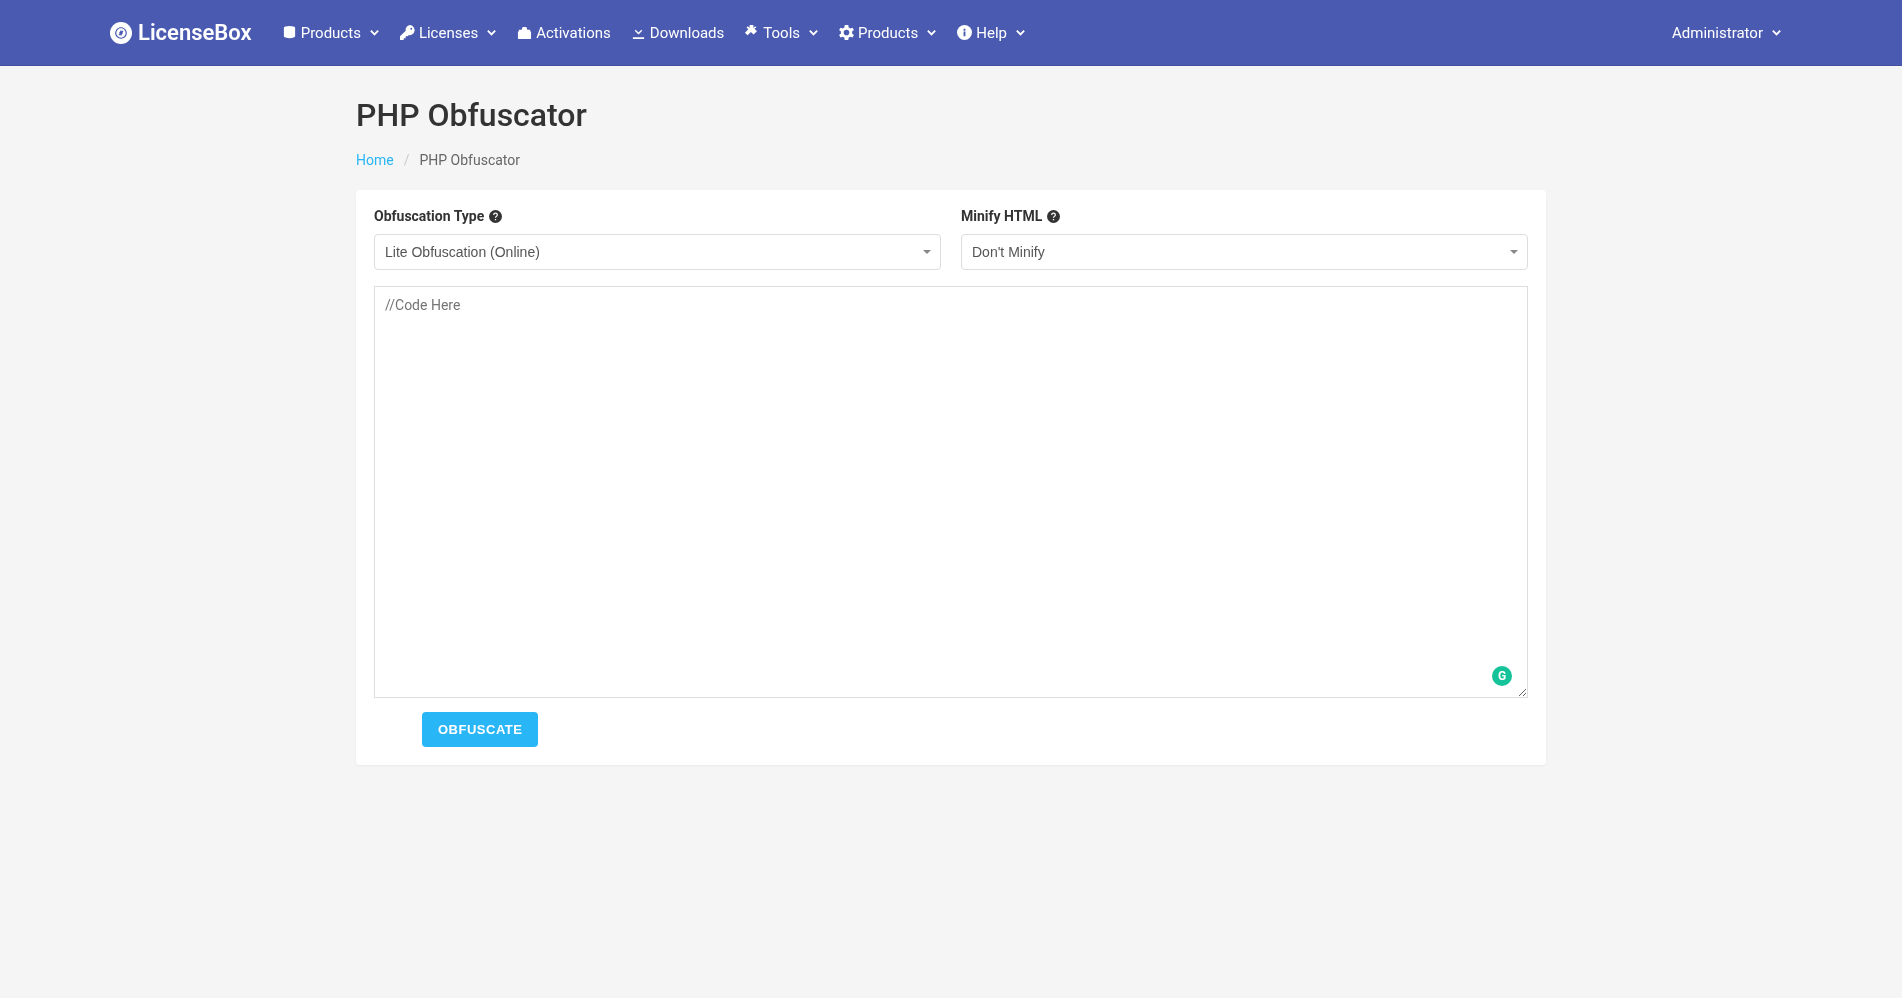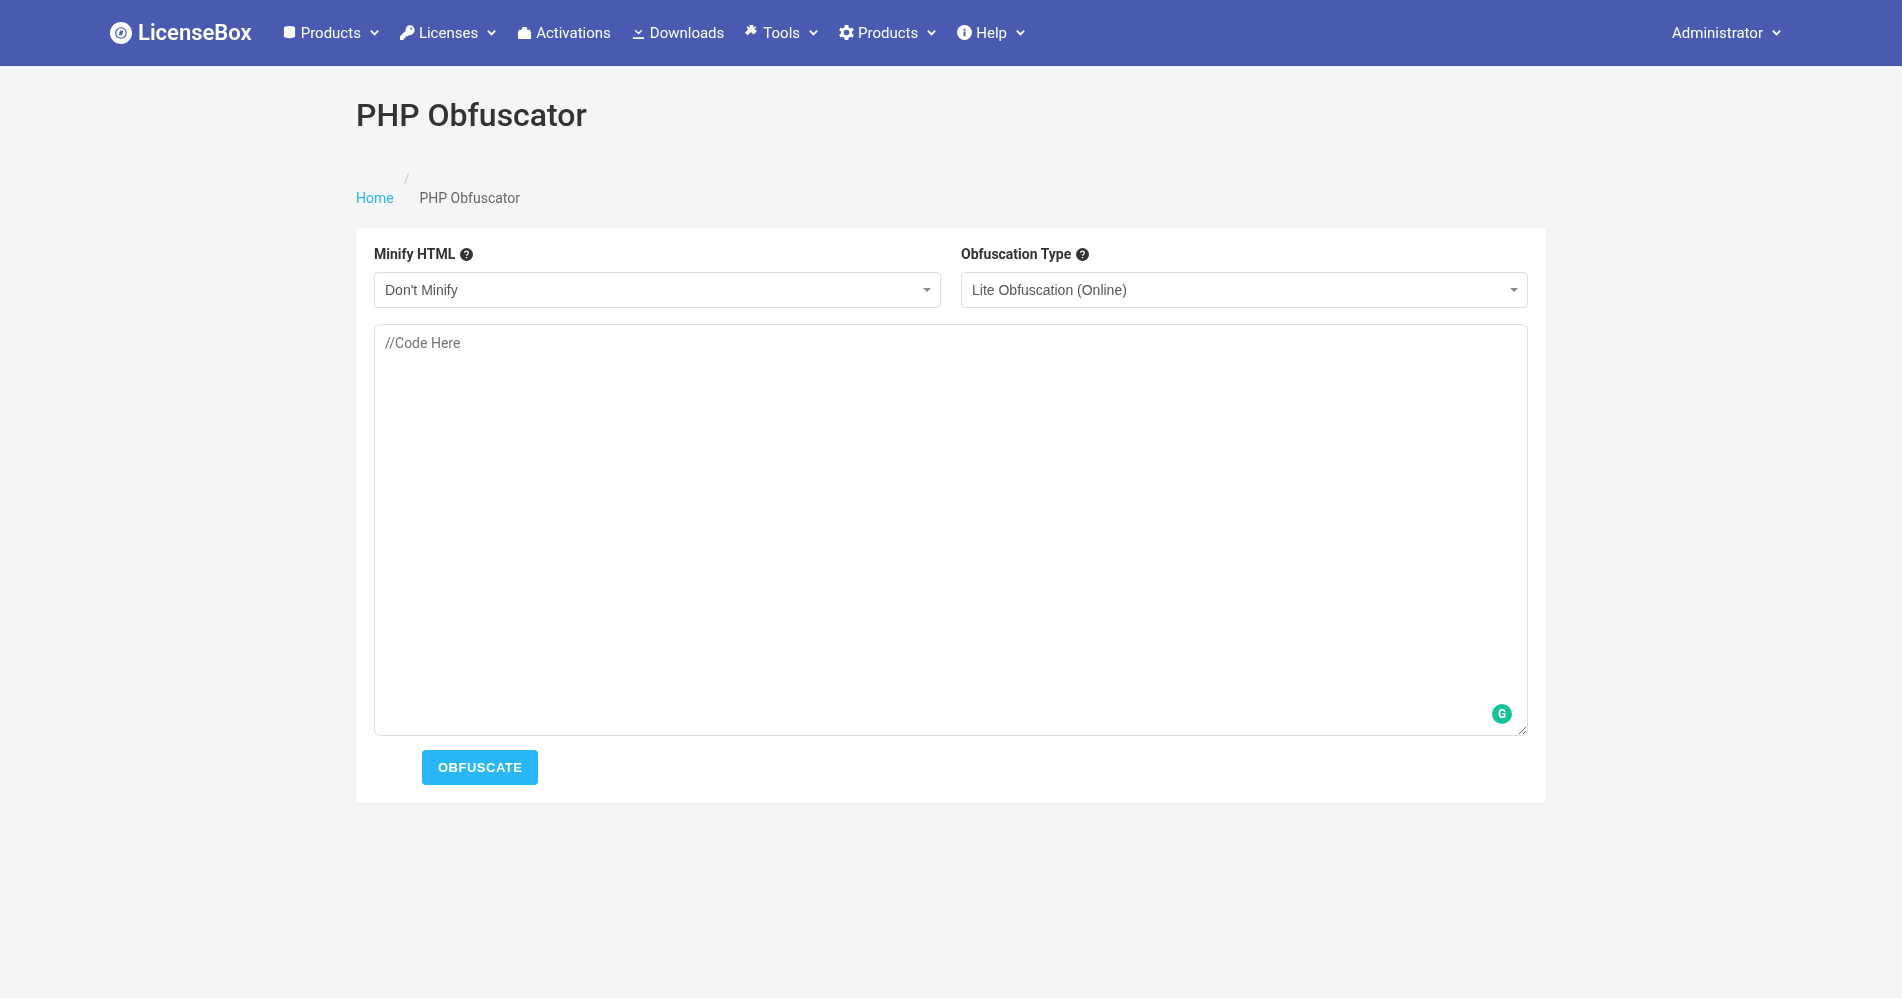--- a/index.html
+++ b/index.html
@@ -89,21 +89,20 @@
 }
 .breadcrumb {
   display: flex;
   align-items: center;
   list-style: none;
   font-size: 14px;
   margin-bottom: 22px;
 }
 .breadcrumb-item {
   color: #666;
-  margin-top: 38px;
 }
 .breadcrumb-link {
   color: #29b6f6;
   text-decoration: none;
 }
 .breadcrumb-sep {
   margin: 0 10px;
   color: #ccc;
 }
 .card {
@@ -161,21 +160,21 @@
   width: 0;
   height: 0;
   border-left: 4px solid transparent;
   border-right: 4px solid transparent;
   border-top: 4px solid #888;
 }
 .form-textarea {
   width: 100%;
   height: 412px;
   border: 1px solid #ddd;
-  border-radius: 6px;
+  border-radius: 0;
   padding: 10px;
   font-size: 14px;
   font-family: inherit;
   color: #555;
   resize: vertical;
 }
 .btn-primary {
   background: #29b6f6;
   color: #fff;
   border: none;
@@ -326,54 +325,54 @@
   <ul class="breadcrumb">
     <li class="breadcrumb-item">
       <a class="breadcrumb-link">Home</a>
     </li>
     <li class="breadcrumb-sep">/</li>
     <li class="breadcrumb-item">PHP Obfuscator</li>
   </ul>
 
   <div class="card">
     <div class="form-row">
+      <div class="form-group">
+        <label class="form-label">
+          <span>Obfuscation Type</span>
+          <span class="help-icon">
+              <svg viewBox="0 0 16 16" fill="#333">
+                <circle cx="8" cy="8" r="8"></circle>
+                <path fill="#fff" d="M7.2 11h1.6v1.6H7.2zM8 3a3 3 0 00-3 3h1.6c0-.8.6-1.4 1.4-1.4s1.4.6 1.4 1.4c0 1.4-2.2 1.2-2.2 3.6h1.6c0-1.6 2.2-1.8 2.2-3.6A3 3 0 008 3z"></path>
+              </svg>
+            </span>
+        </label>
+        <div class="select-wrapper">
+          <select class="form-select">
+            <option>Lite Obfuscation (Online)</option>
+          </select>
+          <span class="select-caret"></span>
+        </div>
+      </div>
       <div class="form-group">
         <label class="form-label">
           <span>Minify HTML</span>
           <span class="help-icon">
               <svg viewBox="0 0 16 16" fill="#333">
                 <circle cx="8" cy="8" r="8"></circle>
                 <path fill="#fff" d="M7.2 11h1.6v1.6H7.2zM8 3a3 3 0 00-3 3h1.6c0-.8.6-1.4 1.4-1.4s1.4.6 1.4 1.4c0 1.4-2.2 1.2-2.2 3.6h1.6c0-1.6 2.2-1.8 2.2-3.6A3 3 0 008 3z"></path>
               </svg>
             </span>
         </label>
         <div class="select-wrapper">
           <select class="form-select">
             <option>Don't Minify</option>
           </select>
           <span class="select-caret"></span>
         </div>
       </div>
-      <div class="form-group">
-        <label class="form-label">
-          <span>Obfuscation Type</span>
-          <span class="help-icon">
-              <svg viewBox="0 0 16 16" fill="#333">
-                <circle cx="8" cy="8" r="8"></circle>
-                <path fill="#fff" d="M7.2 11h1.6v1.6H7.2zM8 3a3 3 0 00-3 3h1.6c0-.8.6-1.4 1.4-1.4s1.4.6 1.4 1.4c0 1.4-2.2 1.2-2.2 3.6h1.6c0-1.6 2.2-1.8 2.2-3.6A3 3 0 008 3z"></path>
-              </svg>
-            </span>
-        </label>
-        <div class="select-wrapper">
-          <select class="form-select">
-            <option>Lite Obfuscation (Online)</option>
-          </select>
-          <span class="select-caret"></span>
-        </div>
-      </div>
     </div>
 
     <div class="form-group">
       <div class="textarea-wrapper">
         <textarea class="form-textarea" placeholder="//Code Here" style=""></textarea>
         <div class="grammarly-badge">G</div>
       </div>
     </div>
 
     <button class="btn-primary">OBFUSCATE</button>

